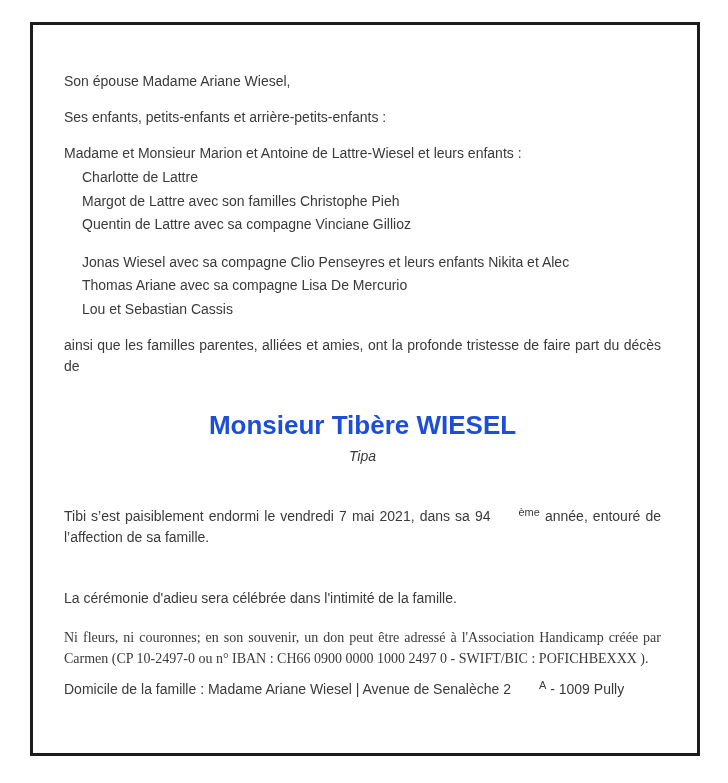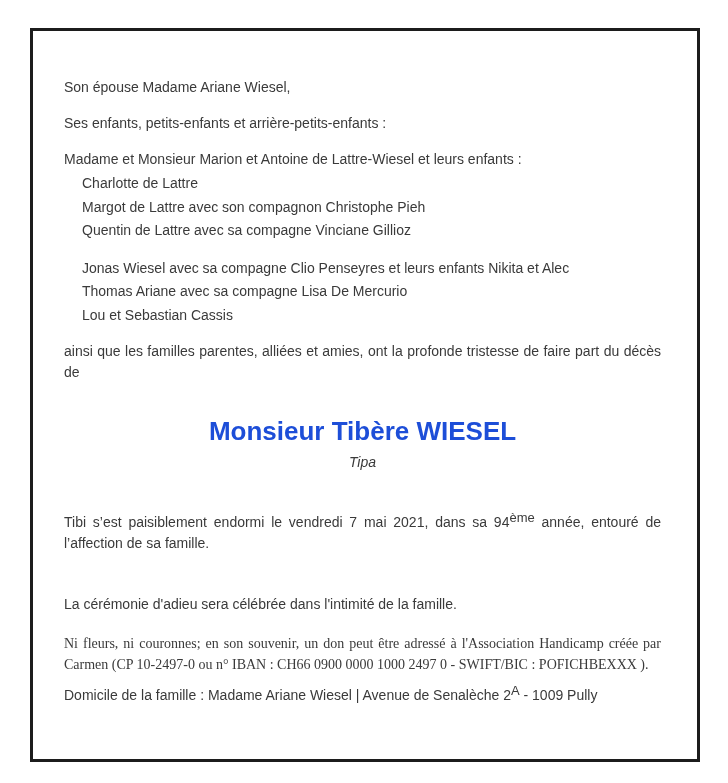--- a/index.html
+++ b/index.html
@@ -6,21 +6,21 @@
     margin: 0;
     padding: 0;
     background: #ffffff;
     width: 728px;
     height: 783px;
     font-family: "Liberation Sans", sans-serif;
   }
   .page {
     position: absolute;
     left: 30px;
-    top: 28px;
+    top: 22px;
     width: 664px;
     height: 728px;
     border: 3px solid #1c1c1c;
     background: #ffffff;
     box-sizing: content-box;
   }
   .content {
     padding: 46px 36px 0 31px;
     color: #3a3a3a;
     font-size: 14px;
@@ -65,39 +65,40 @@
   }
   .ceremony-par {
     margin-bottom: 18px;
     margin-top: 40px;
   }
   .donation-par {
     margin-bottom: 10px;
     font-family: Liberation Serif, serif;
   }
   sup {
-    font-size: 13px;
+    font-size: 11px;
     line-height: 0;
     vertical-align: 5px;
+    margin-left: 28px;
   }
 </style>
 </head>
 <body>
 
 <div class="page">
   <div class="content">
 
     <p>Son épouse Madame Ariane Wiesel,</p>
 
     <p>Ses enfants, petits-enfants et arrière-petits-enfants :</p>
 
     <p class="group-header">Madame et Monsieur Marion et Antoine de Lattre-Wiesel et leurs enfants :</p>
     <ul class="member-list">
       <li>Charlotte de Lattre</li>
-      <li>Margot de Lattre avec son compagnon Christophe Pieh</li>
+      <li>Margot de Lattre avec son familles Christophe Pieh</li>
       <li>Quentin de Lattre avec sa compagne Vinciane Gillioz</li>
     </ul>
 
     <ul class="member-list">
       <li>Jonas Wiesel avec sa compagne Clio Penseyres et leurs enfants Nikita et Alec</li>
       <li>Thomas Ariane avec sa compagne Lisa De Mercurio</li>
       <li>Lou et Sebastian Cassis</li>
     </ul>
 
     <p class="justified">ainsi que les familles parentes, alliées et amies, ont la profonde tristesse de faire part du décès de</p>

